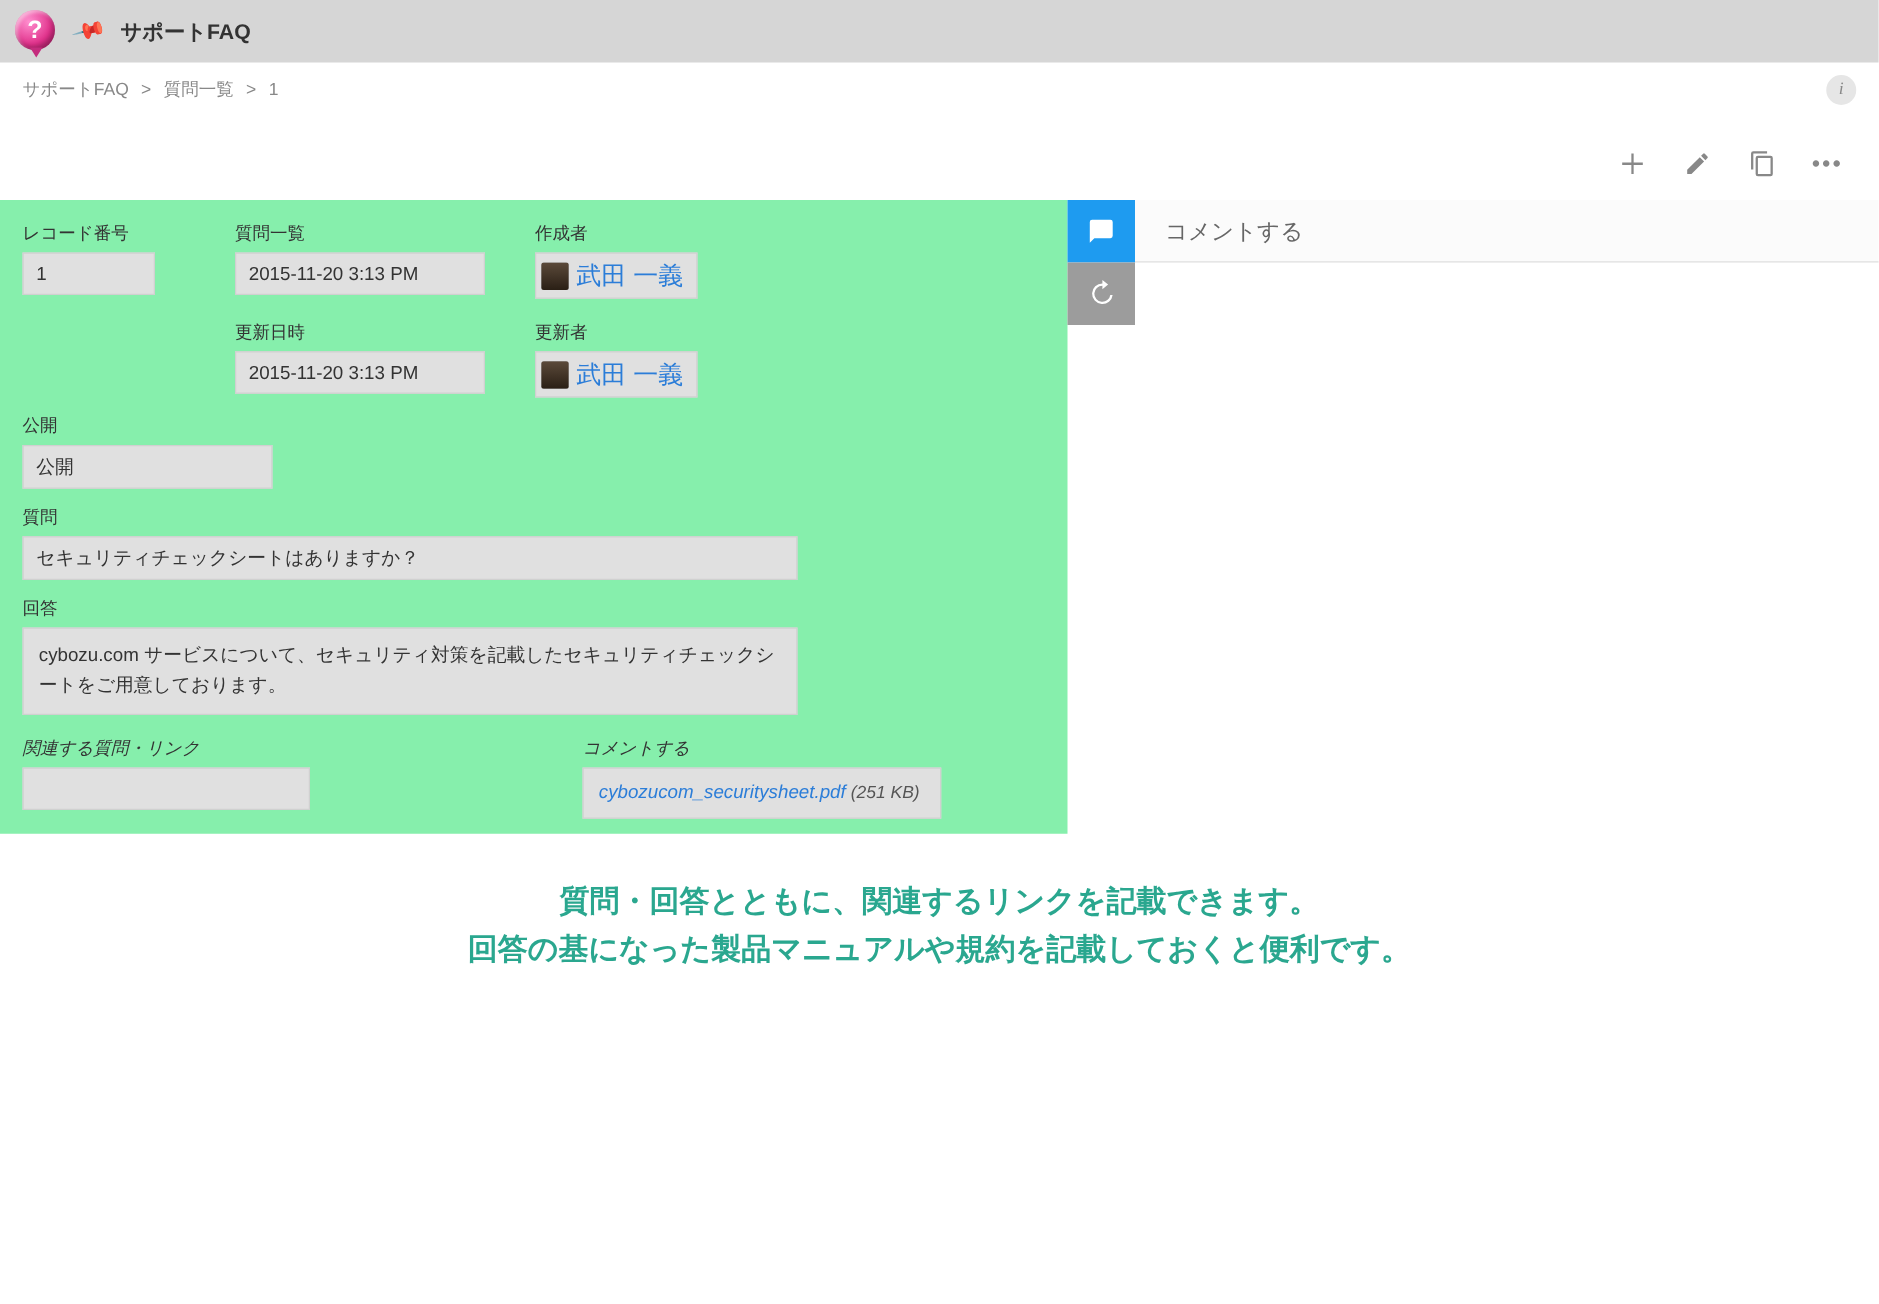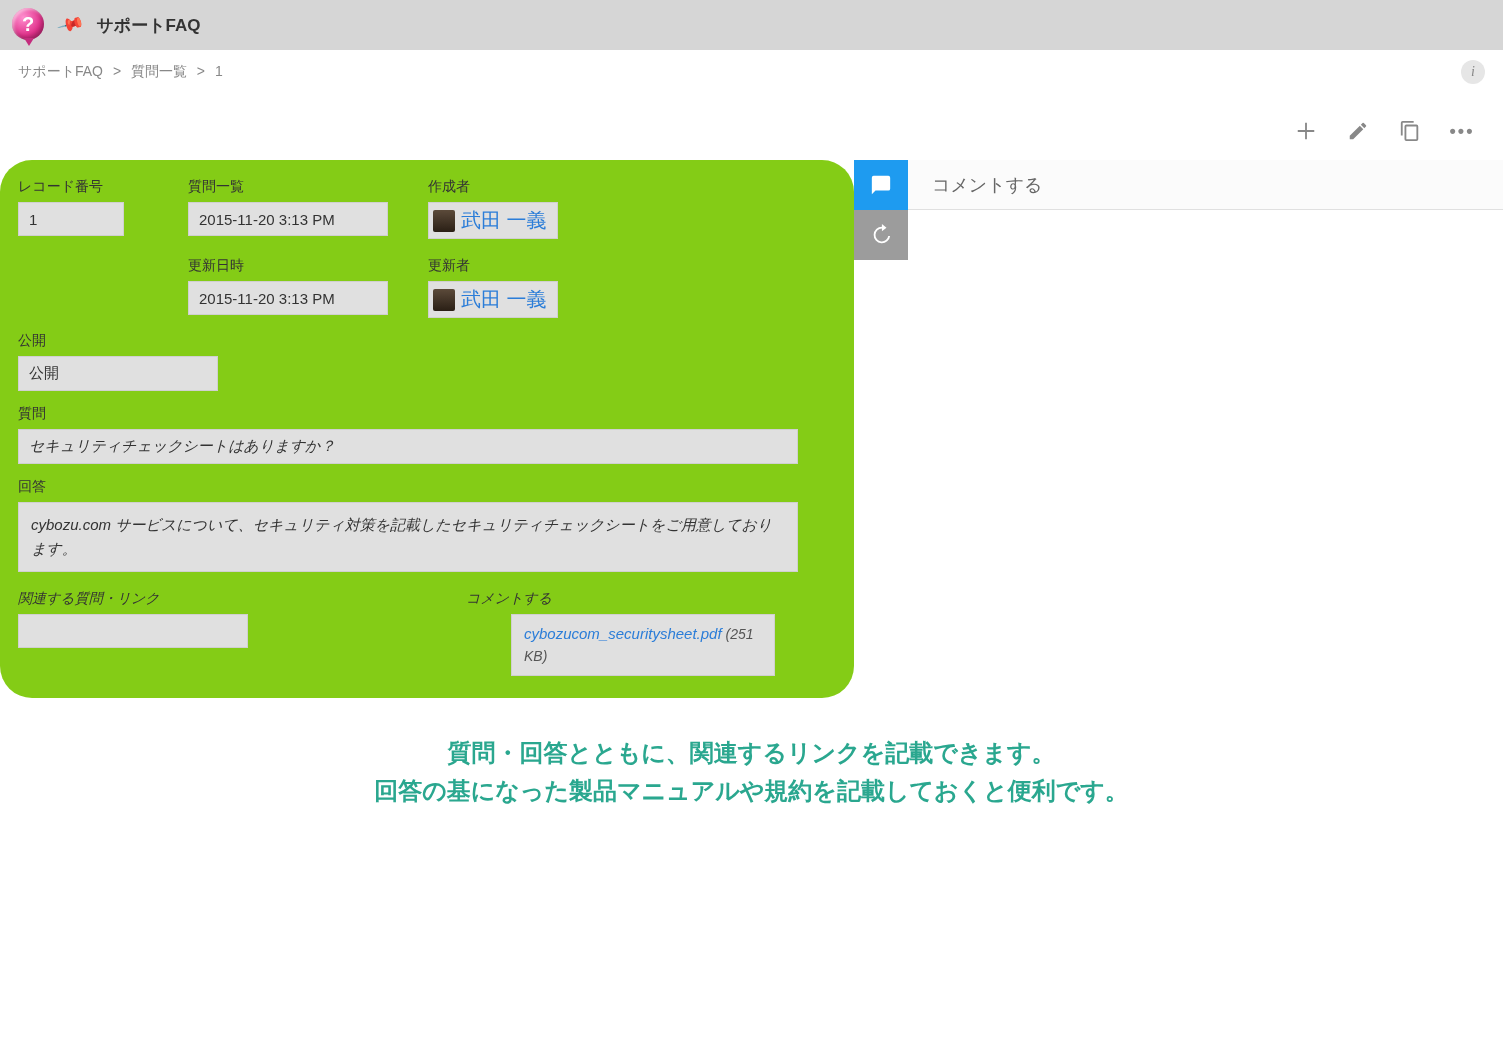--- a/index.html
+++ b/index.html
@@ -56,37 +56,36 @@
   display: flex; justify-content: flex-end; gap: 30px;
   padding: 30px 30px 18px 0;
   align-items: center;
 }
 .tool-icon { color: #888; cursor: pointer; width: 22px; height: 22px; display:flex; align-items:center; justify-content:center;}
 .tool-icon svg { width: 22px; height: 22px; fill: #888; }
 .dots { letter-spacing: 2px; font-weight: bold; font-size: 18px; color:#888;}
 
 .content-wrap { display: flex; }
 .record-panel {
-  background: #84cc16;
+  background: #86efac;
   width: 854px;
-  padding: 18px 18px 22px 18px;
-  border-radius: 32px;
+  padding: 18px 18px 12px 18px;
 }
 .row { display: flex; gap: 40px; margin-bottom: 6px;}
 .fieldcol { display: flex; flex-direction: column; }
 .label { font-size: 14px; color: #333; margin-bottom: 6px; }
 .valuebox {
   background: #e0e0e0;
   border: 1px solid #d0d0d0;
   padding: 7px 10px;
   font-size: 15px;
   min-height: 34px;
   display: flex; align-items: center;
 }
-.valuebox.wide { width: 780px; font-style: italic; }
+.valuebox.wide { width: 620px; }
 .valuebox.short{ width: 106px; }
 .user-pill {
   background: #e0e0e0;
   border: 1px solid #d0d0d0;
   padding: 4px 10px 4px 4px;
   display: inline-flex; align-items: center; gap: 6px;
 }
 .avatar-sm {
   width: 22px; height: 22px; background: #333;
   border-radius: 2px; display:inline-block;
@@ -99,23 +98,22 @@
 .answer-box { line-height: 1.6; padding: 10px 12px; }
 
 .related-row { display: flex; gap: 68px; margin-top: 18px; font-style: italic;}
 .related-col { flex: 0 0 auto; }
 .empty-box {
   background: #e0e0e0; border: 1px solid #d0d0d0;
   width: 230px; height: 34px;
 }
 .attach-box {
   background: #e0e0e0; border: 1px solid #d0d0d0;
-  padding: 8px 12px; width: 264px; line-height: 1.5;
+  padding: 8px 12px; width: 287px; line-height: 1.5;
   word-break: break-all;
-  margin-left: 45px;
 }
 .file-link { color: #2b7dd8; font-size: 15px; }
 .file-size { color: #555; font-size: 14px; }
 
 .side-col {
   width: 54px;
   display: flex; flex-direction: column;
 }
 .side-btn {
   width: 54px; height: 50px; display:flex; align-items:center; justify-content:center;

